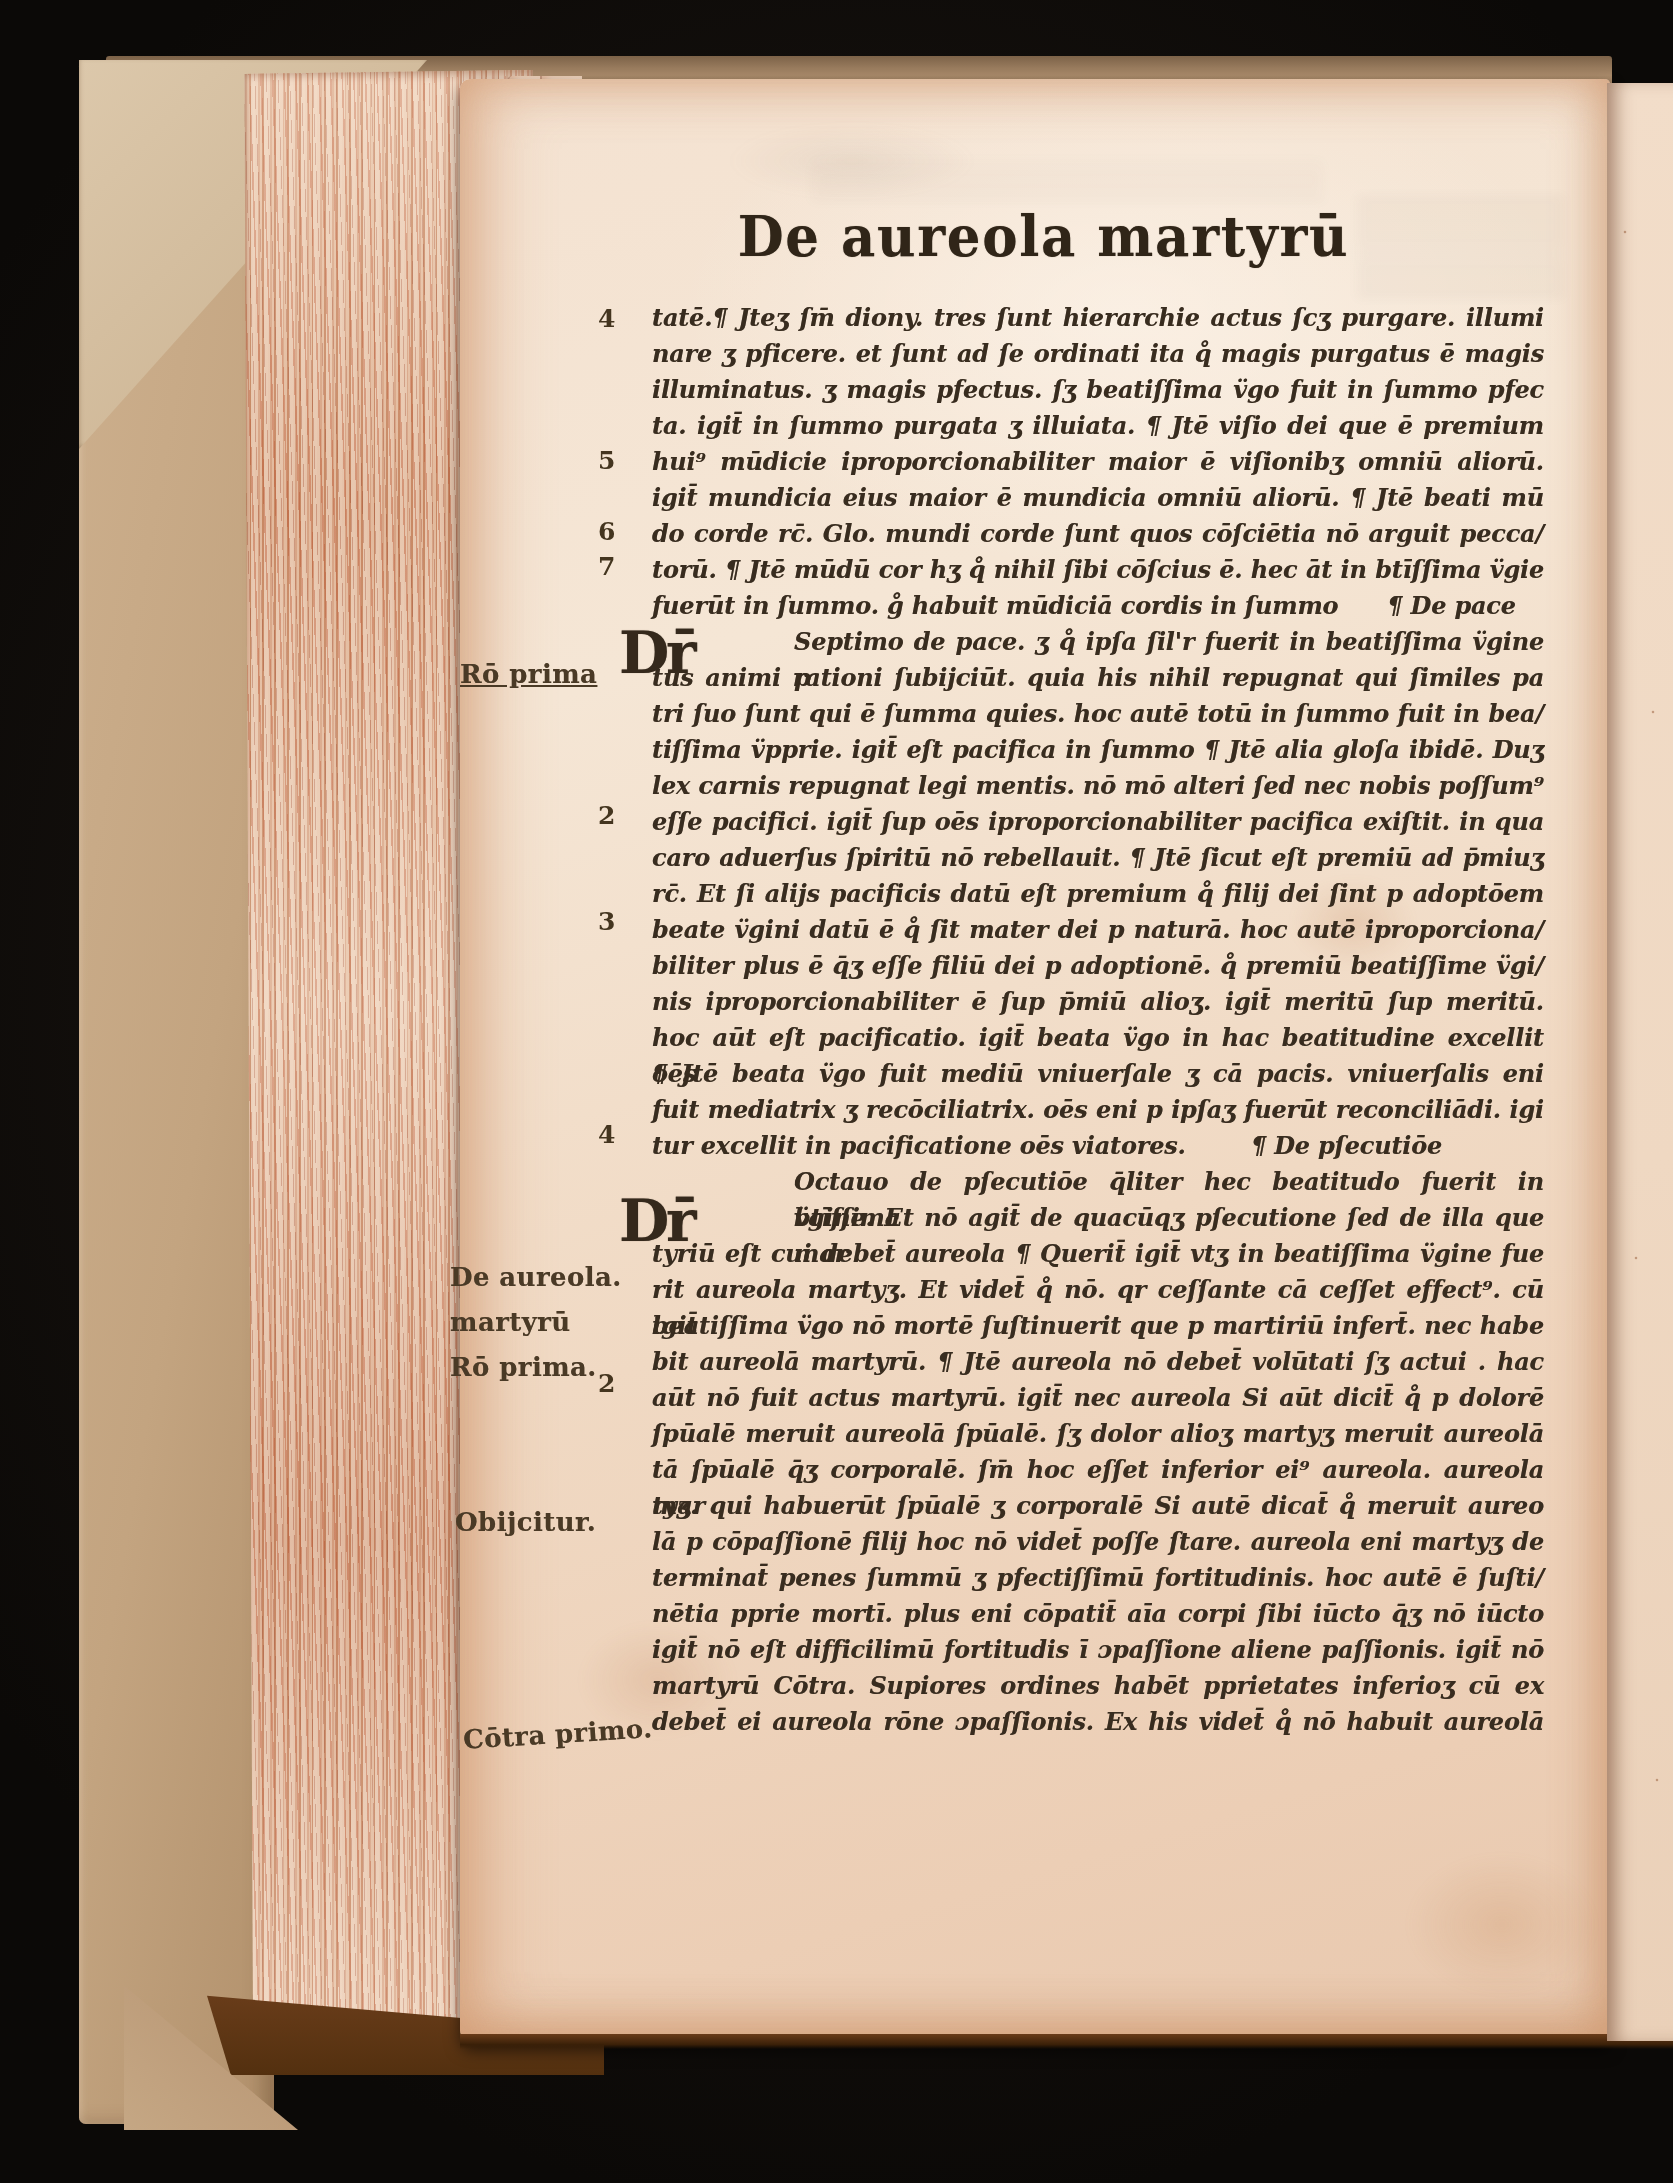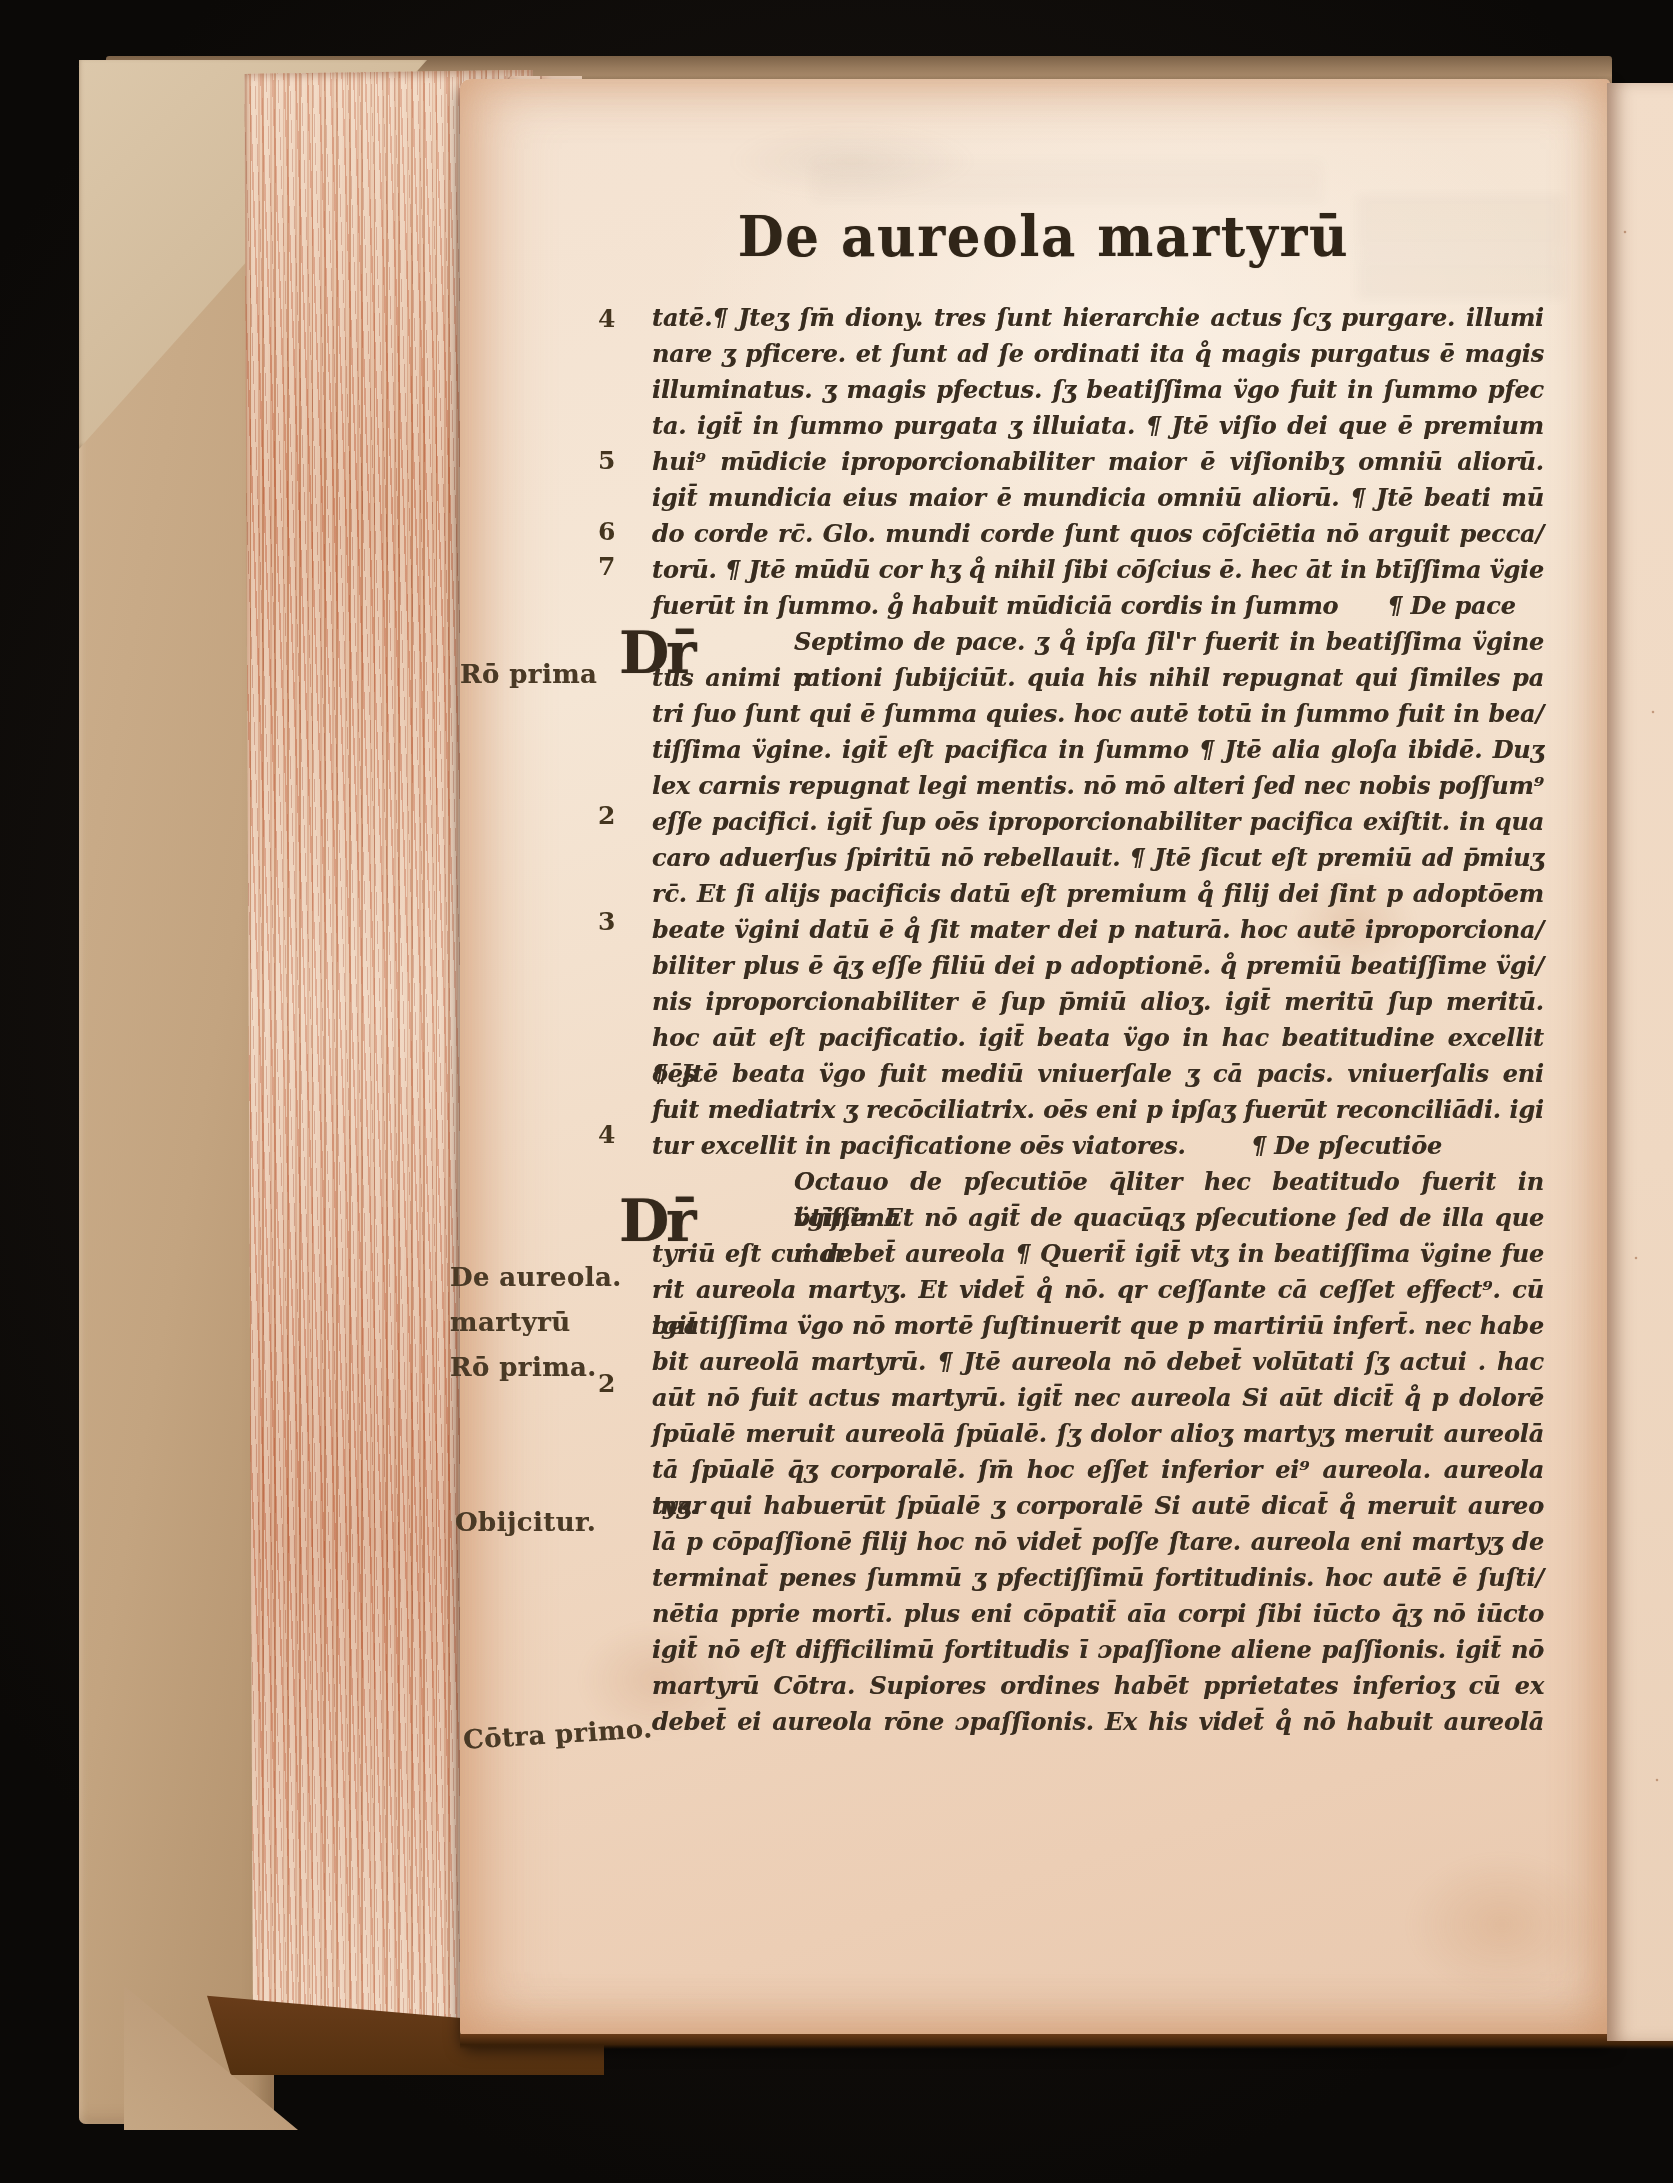--- a/index.html
+++ b/index.html
@@ -80,21 +80,21 @@
   .tl{height:36px;line-height:36px;white-space:normal;
     text-align:justify;text-align-last:justify;overflow:visible;}
   .tl.nj{text-align:left;text-align-last:auto;}
   .tl.ind{padding-left:142px;}
   .mnum{position:absolute;left:598px;width:41px;font-size:25px;font-weight:bold;
     color:#44351f;text-align:left;}
   .dropcap{position:absolute;left:619px;width:174px;font-size:58px;line-height:79px;
     font-weight:bold;color:#35291c;letter-spacing:-3.3px;text-shadow:0 0 0.8px rgba(53,41,28,.6);}
   .note{position:absolute;font-size:26px;font-weight:bold;color:#4a3a26;
     letter-spacing:0.4px;text-shadow:0 0 0.4px rgba(74,58,38,.5);line-height:45px;}
-  .note.n1{left:460px;top:652px;}
+  .note.n1{left:460px;top:652px;text-decoration:underline;}
   .note.n2{left:450px;top:1255px;}
   .note.n3{left:455px;top:1500px;}
   .note.n4{left:463px;top:1712px;transform:rotate(-3.5deg);}
   .note span{display:block;}
 </style>
 </head>
 <body>
 
 <div class="stage">
 
@@ -125,21 +125,21 @@
       <div class="tl">illuminatus. ʒ magis pfectus. ſʒ beatiſſima v̈go fuit in ſummo pfec</div>
       <div class="tl">ta. igit̄ in ſummo purgata ʒ illuiata. ¶ Jtē viſio dei que ē premium</div>
       <div class="tl">hui⁹ mūdicie iproporcionabiliter maior ē viſionibʒ omniū aliorū.</div>
       <div class="tl">igit̄ mundicia eius maior ē mundicia omniū aliorū. ¶ Jtē beati mū</div>
       <div class="tl">do corde rc̄. Glo. mundi corde ſunt quos cōſciētia nō arguit pecca/</div>
       <div class="tl">torū. ¶ Jtē mūdū cor hʒ q̊ nihil ſibi cōſcius ē. hec āt in btīſſima v̈gie</div>
       <div class="tl nj">fuerūt in ſummo. g̊ habuit mūdiciā cordis in ſummo&nbsp;&nbsp;&nbsp;&nbsp;&nbsp;&nbsp;¶ De pace</div>
       <div class="tl ind">Septimo de pace. ʒ q̊ ipſa ſil'r fuerit in beatiſſima v̈gine p</div>
       <div class="tl">tus animi rationi ſubijciūt. quia his nihil repugnat qui ſimiles pa</div>
       <div class="tl">tri ſuo ſunt qui ē ſumma quies. hoc autē totū in ſummo fuit in bea/</div>
-      <div class="tl">tiſſima v̈gine. igit̄ eſt pacifica in ſummo ¶ Jtē alia gloſa ibidē. Duʒ</div>
+      <div class="tl">tiſſima v̈pprie. igit̄ eſt pacifica in ſummo ¶ Jtē alia gloſa ibidē. Duʒ</div>
       <div class="tl">lex carnis repugnat legi mentis. nō mō alteri ſed nec nobis poſſum⁹</div>
       <div class="tl">eſſe pacifici. igit̄ ſup oēs iproporcionabiliter pacifica exiſtit. in qua</div>
       <div class="tl">caro aduerſus ſpiritū nō rebellauit. ¶ Jtē ſicut eſt premiū ad p̄miuʒ</div>
       <div class="tl">rc̄. Et ſi alijs pacificis datū eſt premium q̊ filij dei ſint p adoptōem</div>
       <div class="tl">beate v̈gini datū ē q̊ ſit mater dei p naturā. hoc autē iproporciona/</div>
       <div class="tl">biliter plus ē q̄ʒ eſſe filiū dei p adoptionē. q̊ premiū beatiſſime v̈gi/</div>
       <div class="tl">nis iproporcionabiliter ē ſup p̄miū alioʒ. igit̄ meritū ſup meritū.</div>
       <div class="tl">hoc aūt eſt pacificatio. igit̄ beata v̈go in hac beatitudine excellit oēs</div>
       <div class="tl">¶ Jtē beata v̈go fuit mediū vniuerſale ʒ cā pacis. vniuerſalis eni</div>
       <div class="tl">fuit mediatrix ʒ recōciliatrix. oēs eni p ipſaʒ fuerūt reconciliādi. igi</div>

